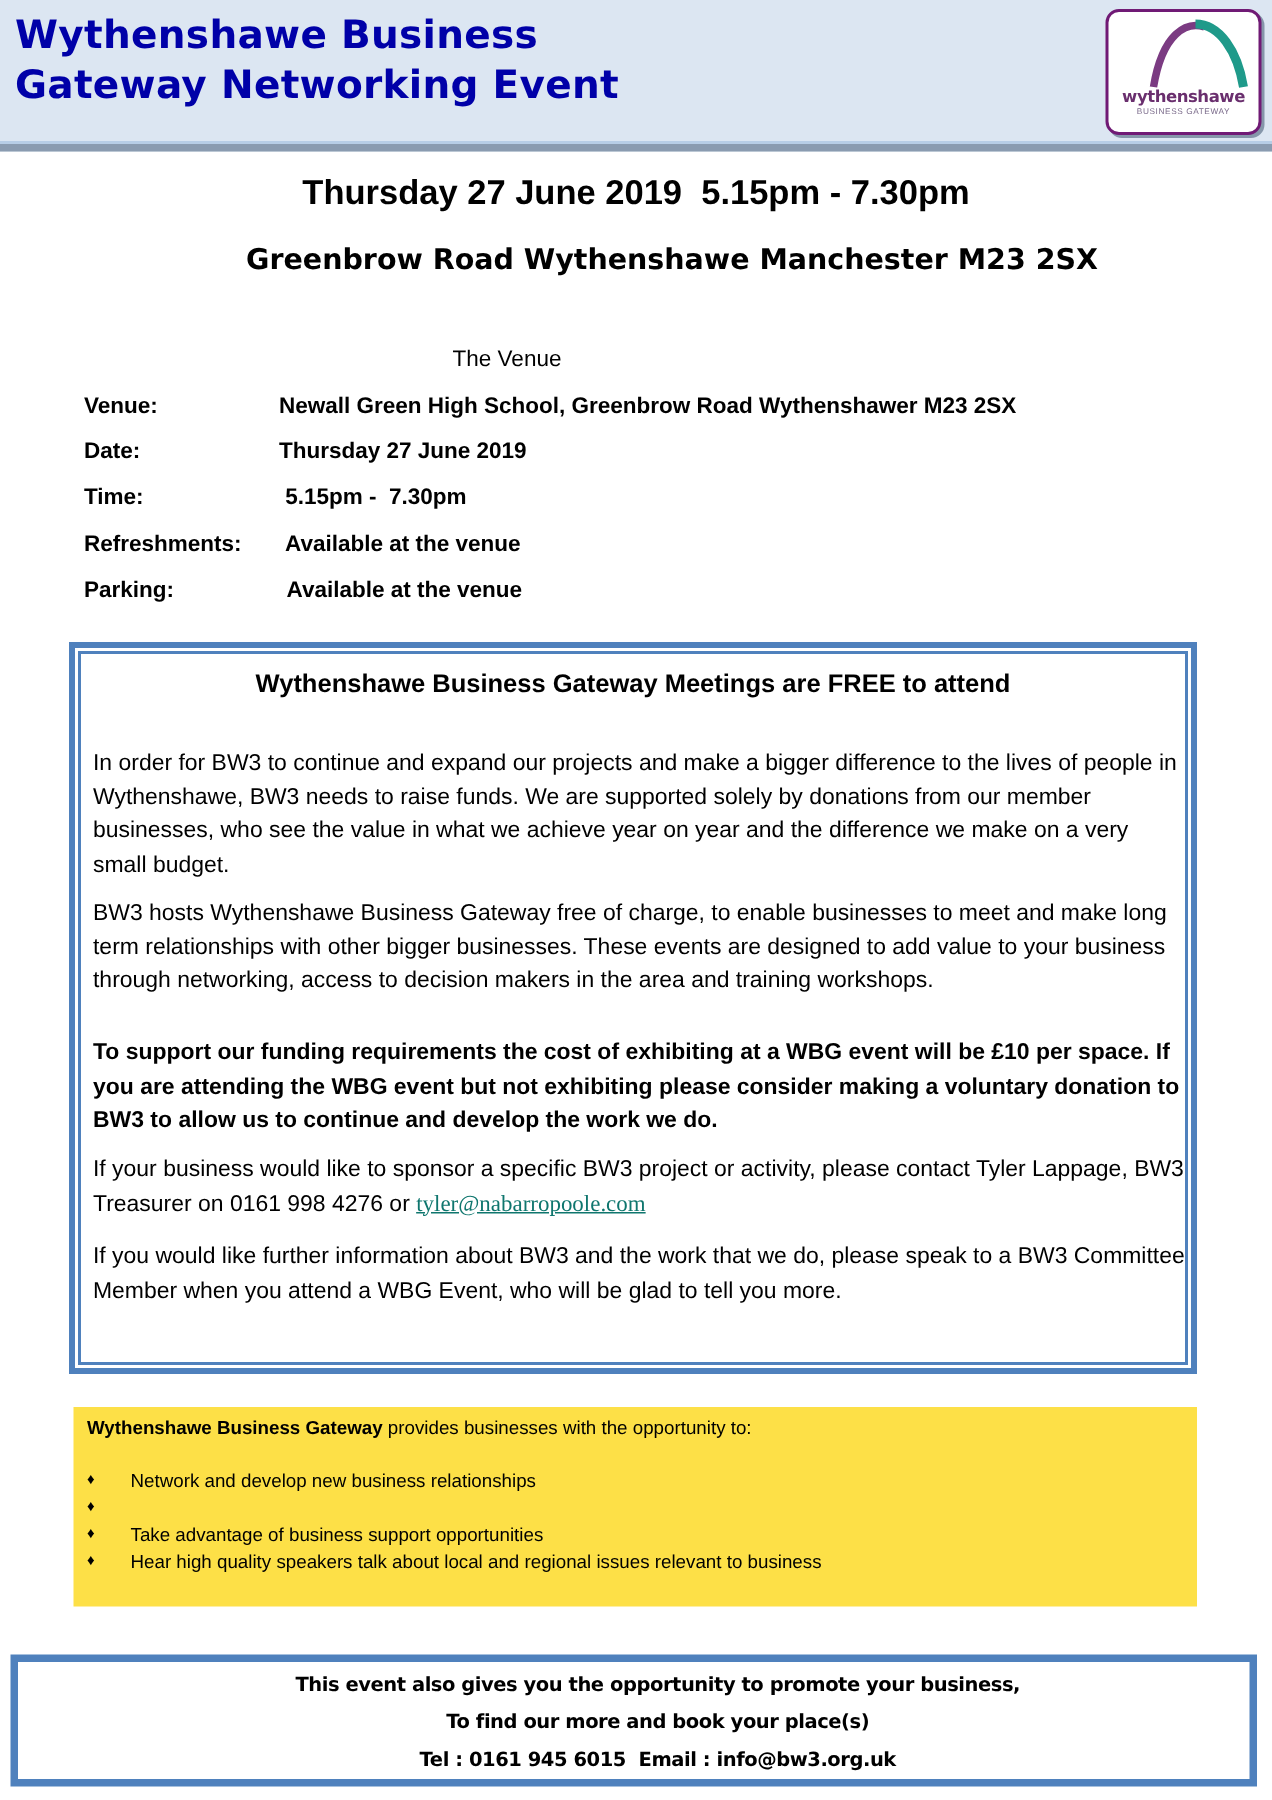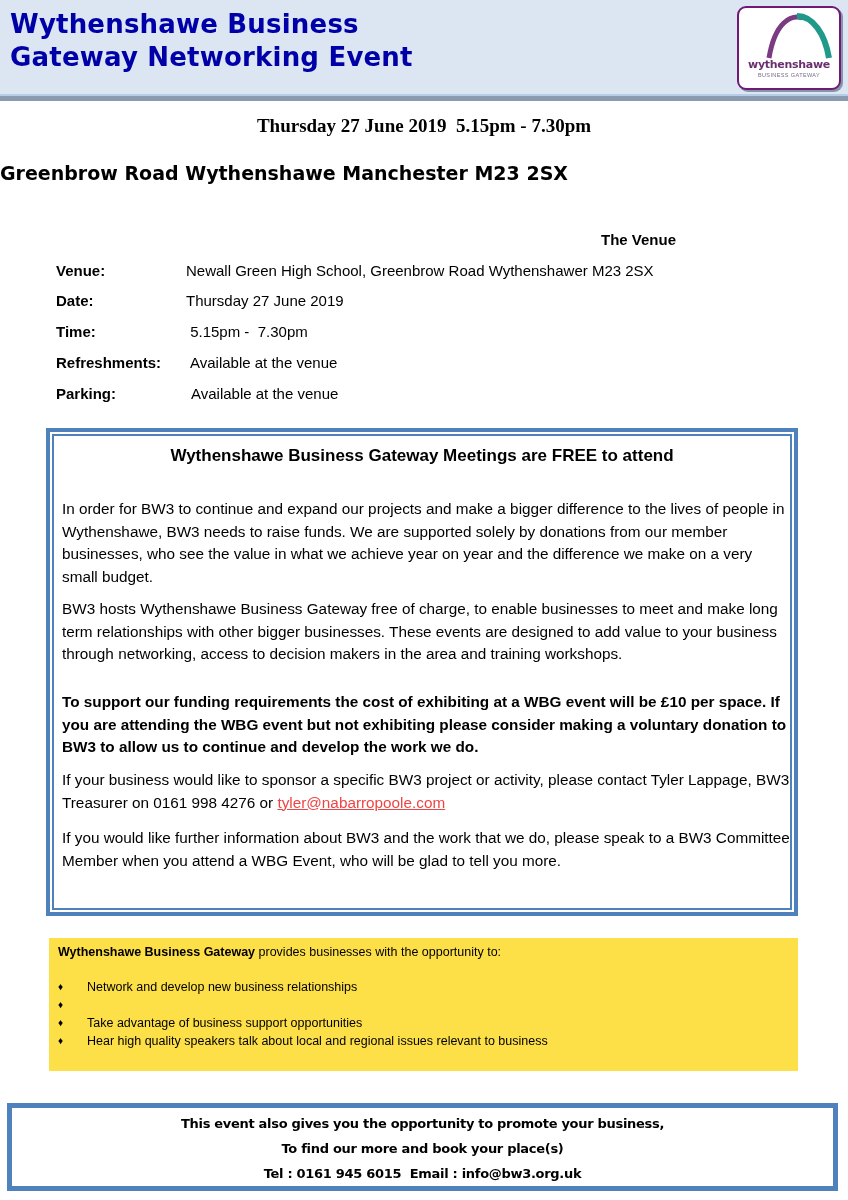--- a/index.html
+++ b/index.html
@@ -4,40 +4,40 @@
 <style>
   html, body { margin: 0; padding: 0; }
   body { width: 848px; height: 1200px; background: #ffffff; position: relative; overflow: hidden; font-family: "Liberation Sans", sans-serif; color: #000; }
   .header { position: absolute; left: 0; top: 0; width: 848px; height: 96px; background: #dce6f2; border-bottom: 5px solid #8a9bb0; box-shadow: 0 -2px 0 #b7cde6 inset; }
   .header-title { position: absolute; left: 10px; top: 8px; font-family: "DejaVu Sans", sans-serif; font-size: 26px; line-height: 33px; color: #0000a8; font-weight: bold; letter-spacing: 0.2px; }
   .header-title span { display: block; }
   .logo { position: absolute; left: 737px; top: 6px; width: 100px; height: 80px; background: #fff; border: 2px solid #701a75; border-radius: 9px; box-shadow: 2px 2px 0 #8596aa; }
   .logo svg { position: absolute; left: 0; top: 0; }
   .logo-word { position: absolute; left: 0; width: 100px; top: 50px; text-align: center; font-family: "DejaVu Sans", sans-serif; font-weight: bold; font-size: 11px; color: #6a2f6e; letter-spacing: -0.3px; }
   .logo-sub { position: absolute; left: 0; width: 100px; top: 64px; text-align: center; font-size: 5.5px; color: #7a6a8a; letter-spacing: 0.4px; }
-  .event-datetime { position: absolute; left: 0; width: 848px; top: 115px; text-align: center; font-family: Liberation Serif, serif; font-weight: bold; font-size: 19px; }
-  .event-address { position: absolute; left: 0; width: 732px; top: 162px; text-align: left; font-family: "DejaVu Sans", sans-serif; font-weight: bold; font-size: 19px; }
-  .venue-heading { position: absolute; left: 0; width: 676px; top: 231px; text-align: right; font-weight: bold; font-size: 15px; }
+  .event-datetime { position: absolute; left: 0; width: 848px; top: 115px; text-align: center; font-family: Liberation Sans, sans-serif; font-weight: bold; font-size: 23px; }
+  .event-address { position: absolute; left: 0; width: 732px; top: 162px; text-align: right; font-family: "DejaVu Sans", sans-serif; font-weight: bold; font-size: 19px; }
+  .venue-heading { position: absolute; left: 0; width: 676px; top: 231px; text-align: center; font-weight: normal; font-size: 15px; }
   .venue-row { position: absolute; left: 56px; font-size: 15px; height: 20px; }
   .venue-row .lbl { position: absolute; left: 0; top: 0; font-weight: bold; white-space: nowrap; }
-  .venue-row .val { position: absolute; left: 130px; top: 0; white-space: nowrap; }
+  .venue-row .val { position: absolute; left: 130px; top: 0; white-space: nowrap; font-weight: bold; }
   .free-box { position: absolute; left: 46px; top: 428px; width: 752px; height: 488px; border: 4px solid #4f81bd; box-sizing: border-box; }
   .free-box-inner { position: absolute; left: 2px; top: 2px; right: 2px; bottom: 2px; border: 2px solid #4f81bd; }
   .free-title { position: absolute; left: 0; width: 100%; top: 10px; text-align: center; font-weight: bold; font-size: 17px; }
   .free-p { position: absolute; left: 8px; width: 730px; font-size: 15.3px; line-height: 22.5px; }
   .free-p.bold { font-weight: bold; }
-  .free-p a { color: #ef4444; text-decoration: underline; }
+  .free-p a { color: #0f766e; text-decoration: underline; font-family: Liberation Serif, serif; }
   .benefits { position: absolute; left: 49px; top: 938px; width: 749px; height: 133px; background: #fde047; }
   .benefits-intro { position: absolute; left: 9px; top: 7px; font-size: 12.5px; }
   .benefits-intro b { font-weight: bold; }
   .benefits-list { position: absolute; left: 9px; top: 40px; margin: 0; padding: 0; list-style: none; }
   .benefits-list li { font-size: 12.5px; line-height: 18px; height: 18px; position: relative; padding-left: 29px; white-space: nowrap; }
   .benefits-list .bullet { position: absolute; left: 0; top: 0; font-size: 10px; }
   .footer-box { position: absolute; left: 7px; top: 1103px; width: 831px; height: 88px; border: 5px solid #4f81bd; box-sizing: border-box; background: #fff; }
-  .footer-line { position: absolute; left: 0; width: 100%; text-align: center; font-family: "DejaVu Sans", sans-serif; font-weight: bold; font-size: 13px; letter-spacing: -0.3px; }
+  .footer-line { position: absolute; left: 16px; width: 100%; text-align: center; font-family: "DejaVu Sans", sans-serif; font-weight: bold; font-size: 13px; letter-spacing: -0.3px; }
 </style>
 </head>
 <body>
 
 <div class="header">
   <div class="header-title">
     <span>Wythenshawe Business</span>
     <span>Gateway Networking Event</span>
   </div>
   <div class="logo">

